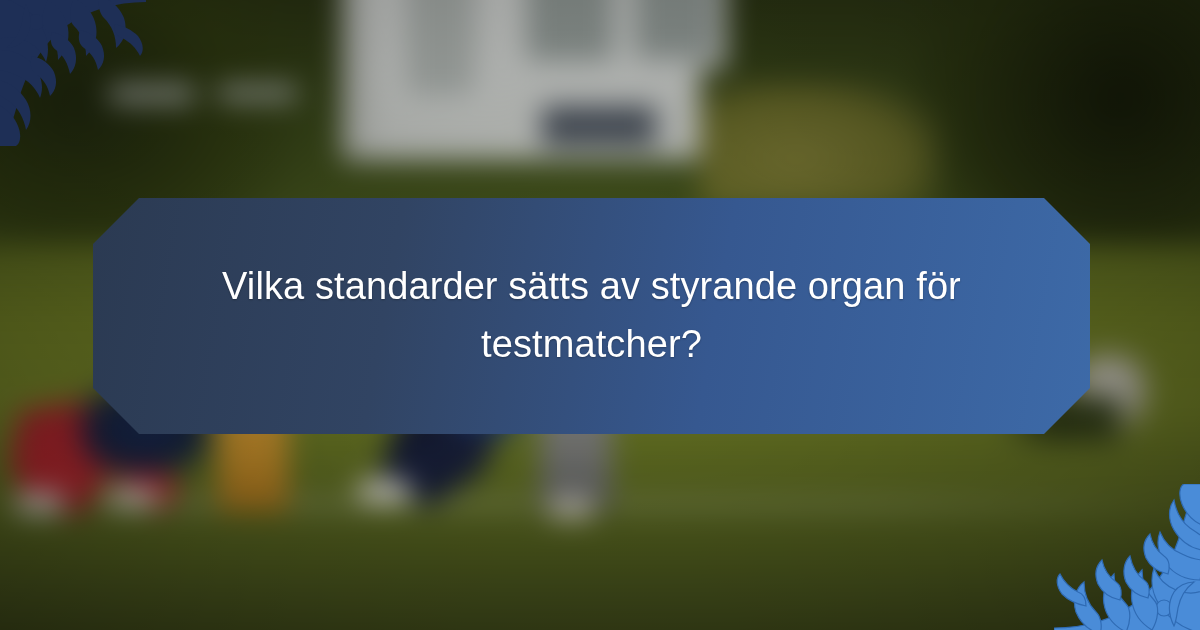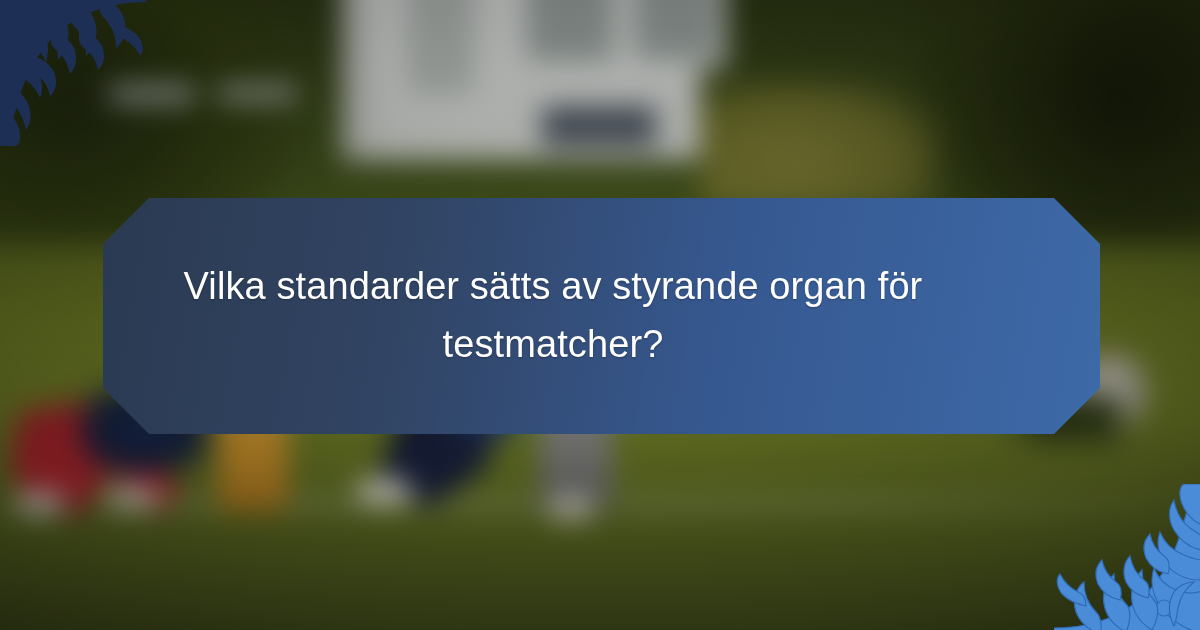--- a/index.html
+++ b/index.html
@@ -194,38 +194,38 @@
   .ornament-br {
     right: -4px;
     bottom: -4px;
     transform: rotate(180deg);
   }
   .ornament svg { display: block; width: 100%; height: 100%; }
 
   
   .panel {
     position: absolute;
-    left: 103px;
+    left: 93px;
     top: 198px;
     width: 997px;
     height: 236px;
     background: linear-gradient(100deg, #2b3a52 0%, #314463 30%, #365890 62%, #3d6aa8 100%);
     clip-path: polygon(
       46px 0,
       calc(100% - 46px) 0,
       100% 46px,
       100% calc(100% - 46px),
       calc(100% - 46px) 100%,
       46px 100%,
       0 calc(100% - 46px),
       0 46px
     );
     display: flex;
     align-items: center;
-    justify-content: flex-start;
+    justify-content: center;
     box-sizing: border-box;
     padding: 0 70px;
   }
 
   .panel-title {
     margin: 0;
     color: #ffffff;
     font-family: "Liberation Sans", sans-serif;
     font-size: 38px;
     font-weight: 400;

